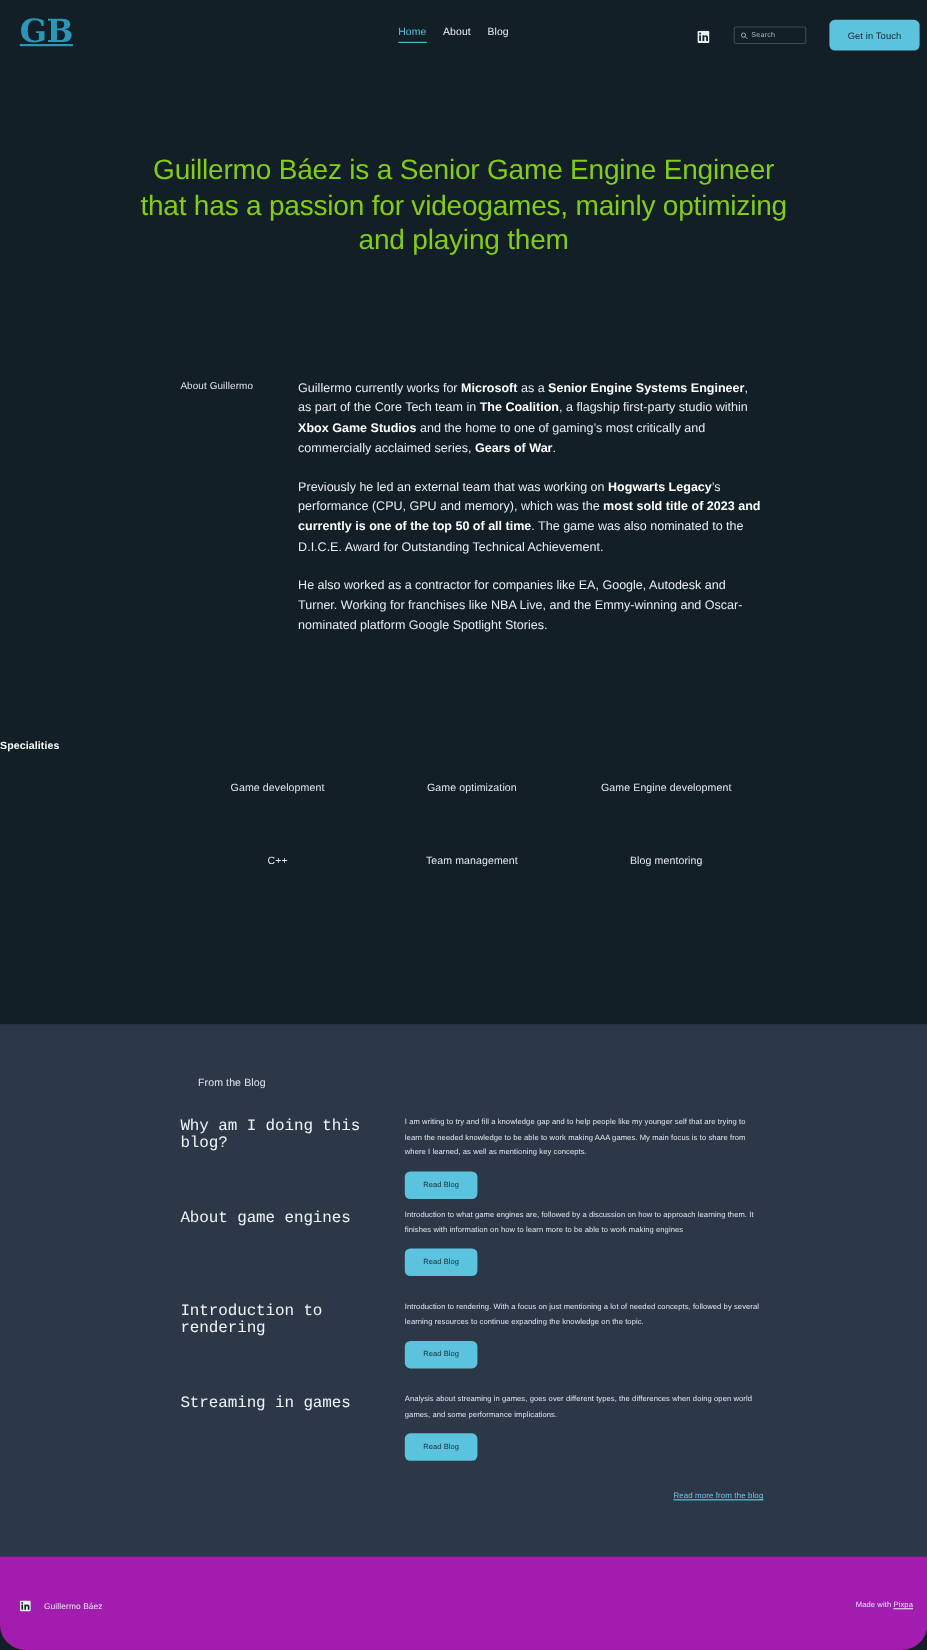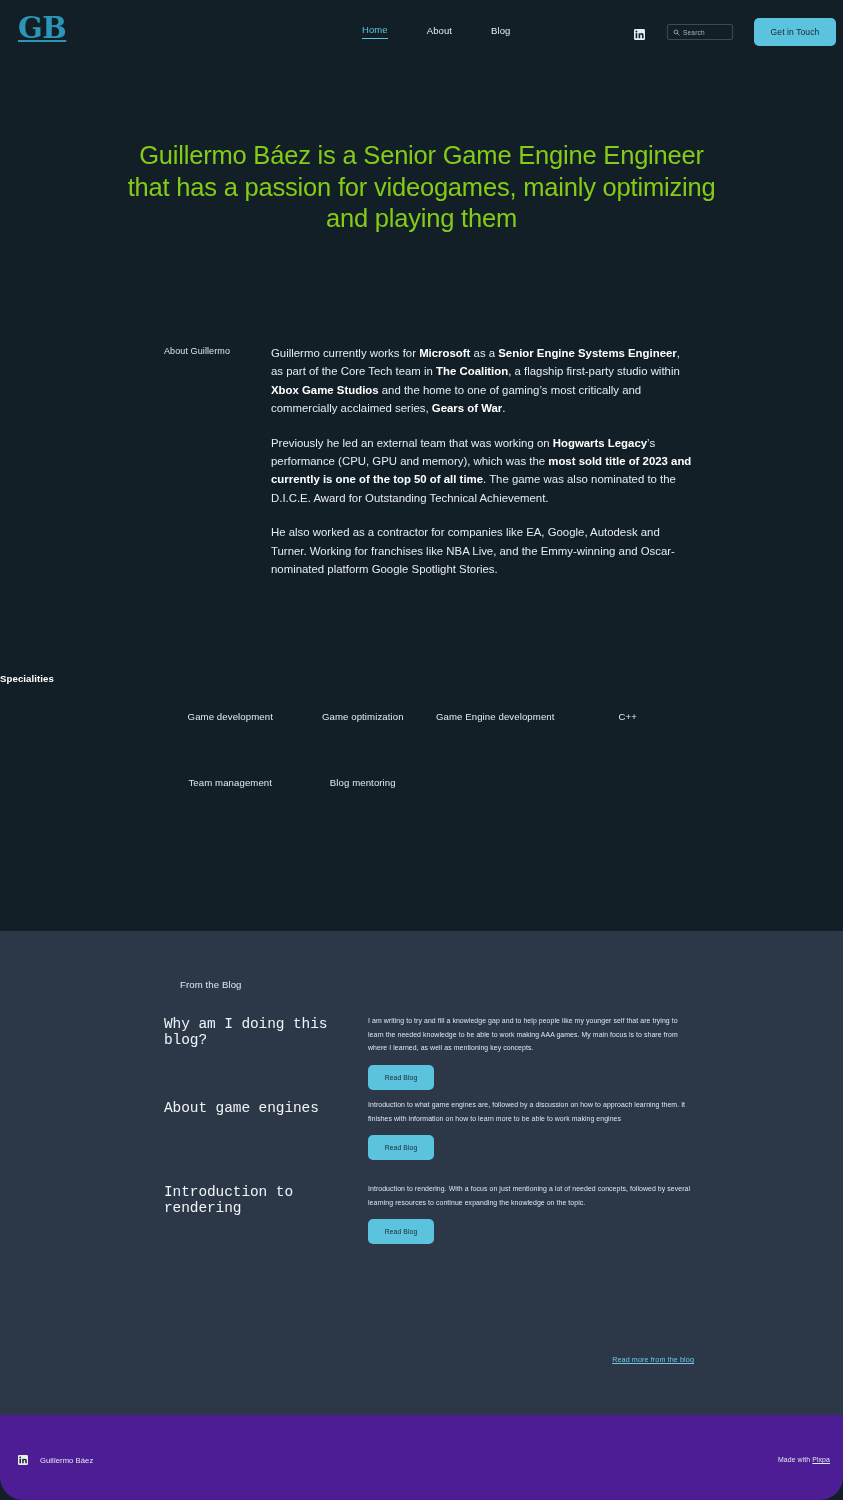--- a/index.html
+++ b/index.html
@@ -41,22 +41,22 @@
     color: #2b96b8;
     letter-spacing: -0.5px;
     line-height: 1;
   }
 
   .nav {
     position: absolute;
     left: 362px;
     top: 24px;
     display: flex;
-    gap: 39px;
-    align-items: flex-end;
+    gap: 15px;
+    align-items: flex-start;
   }
   .nav-link {
     font-size: 9.5px;
     color: #e8edf0;
     text-decoration: none;
     padding-bottom: 3px;
     letter-spacing: 0.1px;
   }
   .nav-link.active {
     color: #5bc3dd;
@@ -169,21 +169,21 @@
     font-weight: 700;
     color: #ffffff;
     letter-spacing: 0.1px;
   }
   .spec-grid {
     position: absolute;
     top: 704px;
     left: 164px;
     width: 530px;
     display: grid;
-    grid-template-columns: 1fr 1fr 1fr 1fr;
+    grid-template-columns: 1fr 1fr 1fr;
     grid-auto-rows: 65.5px;
   }
   .spec-item {
     font-size: 9.6px;
     color: #e4eaee;
     text-align: center;
     letter-spacing: 0.1px;
     padding-top: 7px;
   }
 
@@ -255,21 +255,21 @@
     letter-spacing: 0.1px;
   }
 
   
   .footer {
     position: absolute;
     top: 1415px;
     left: 0;
     width: 843px;
     height: 85px;
-    background: #4c1d95;
+    background: #a21caf;
   }
   .footer-left {
     position: absolute;
     top: 40px;
     left: 18px;
     display: flex;
     align-items: center;
     gap: 12px;
   }
   .footer-left svg { width: 10px; height: 10px; display: block; }
@@ -365,20 +365,27 @@
       </div>
 
       <div class="blog-row">
         <div class="blog-row-title">Introduction to rendering</div>
         <div class="blog-row-right">
           <div class="blog-desc">Introduction to rendering. With a focus on just mentioning a lot of needed concepts, followed by several learning resources to continue expanding the knowledge on the topic.</div>
           <button class="read-btn">Read Blog</button>
         </div>
       </div>
 
+      <div class="blog-row">
+        <div class="blog-row-title">Streaming in games</div>
+        <div class="blog-row-right">
+          <div class="blog-desc">Analysis about streaming in games, goes over different types, the differences when doing open world games, and some performance implications.</div>
+          <button class="read-btn">Read Blog</button>
+        </div>
+      </div>
     </div>
 
     <a class="read-more" href="#">Read more from the blog</a>
   </div>
 
   <div class="footer">
     <div class="footer-left">
       <a href="#">
         <svg viewBox="0 0 24 24" width="10" height="10" aria-hidden="true">
           <rect x="0" y="0" width="24" height="24" rx="3" fill="#e9eef2"></rect>

